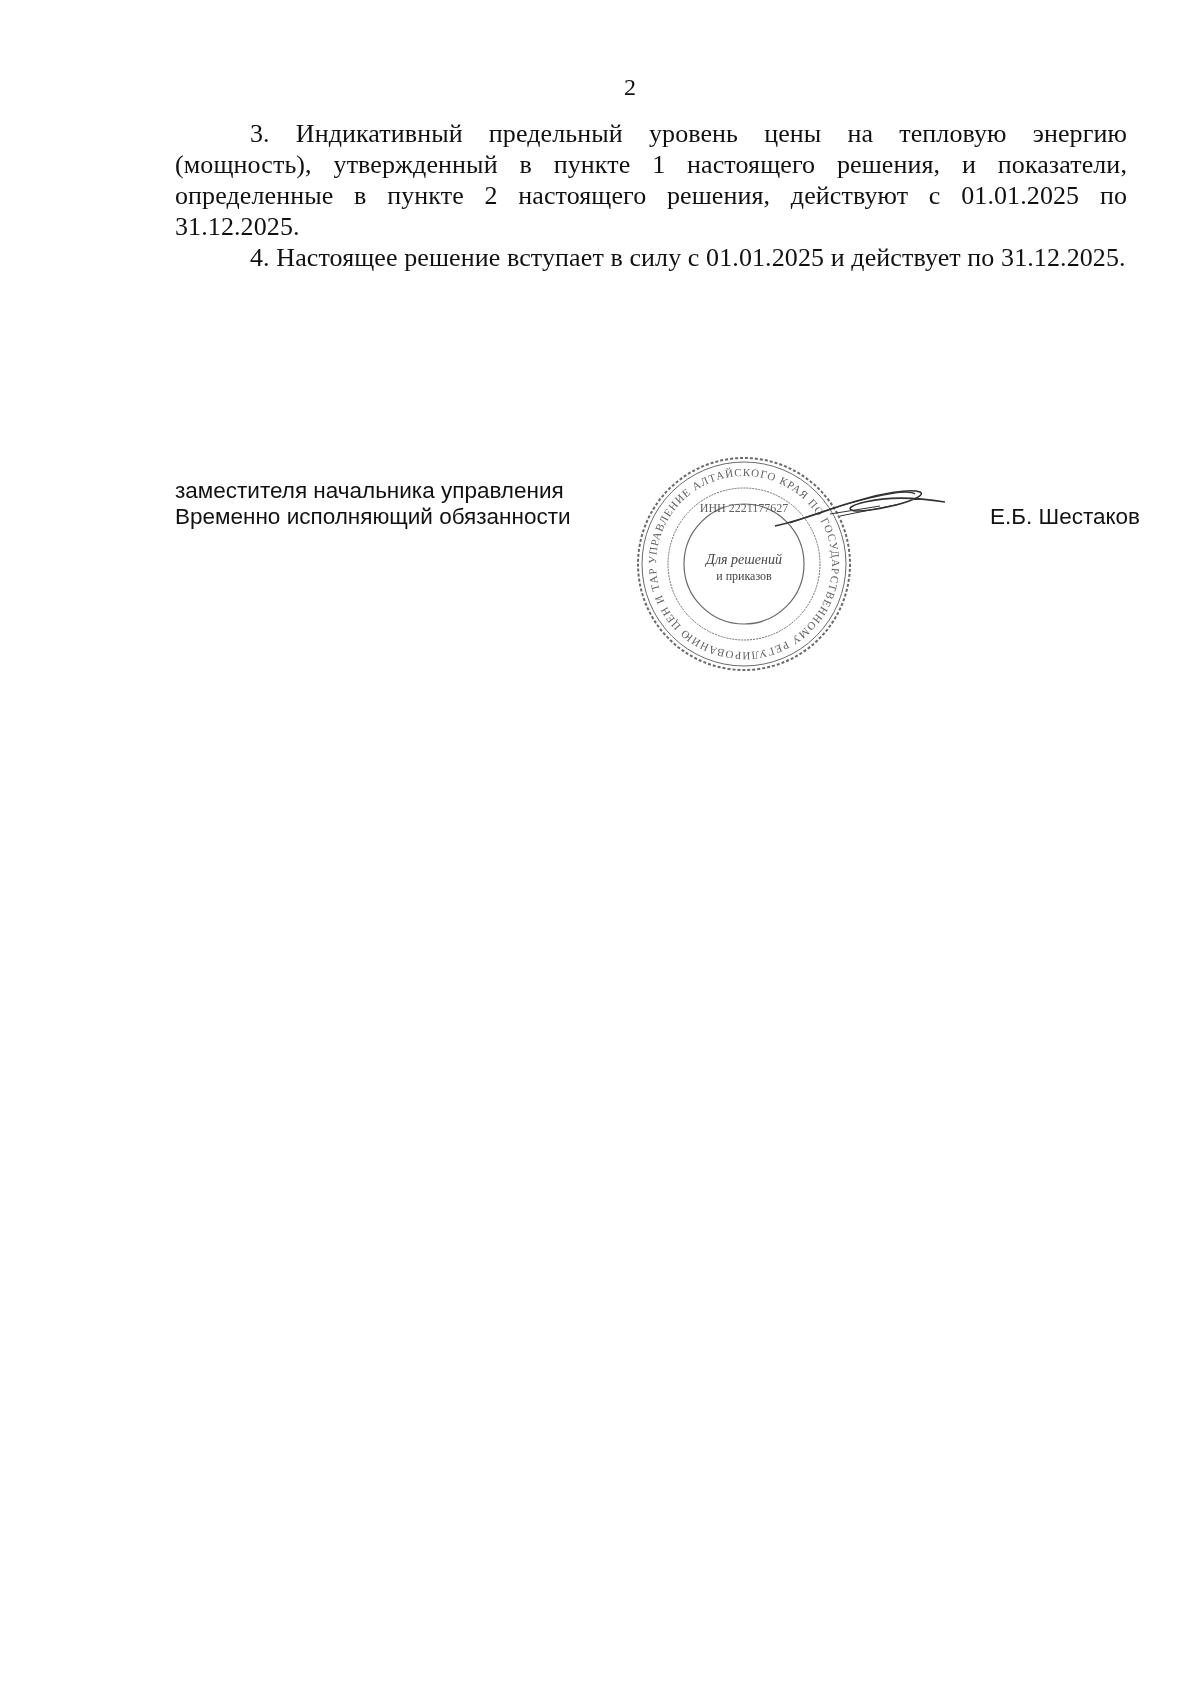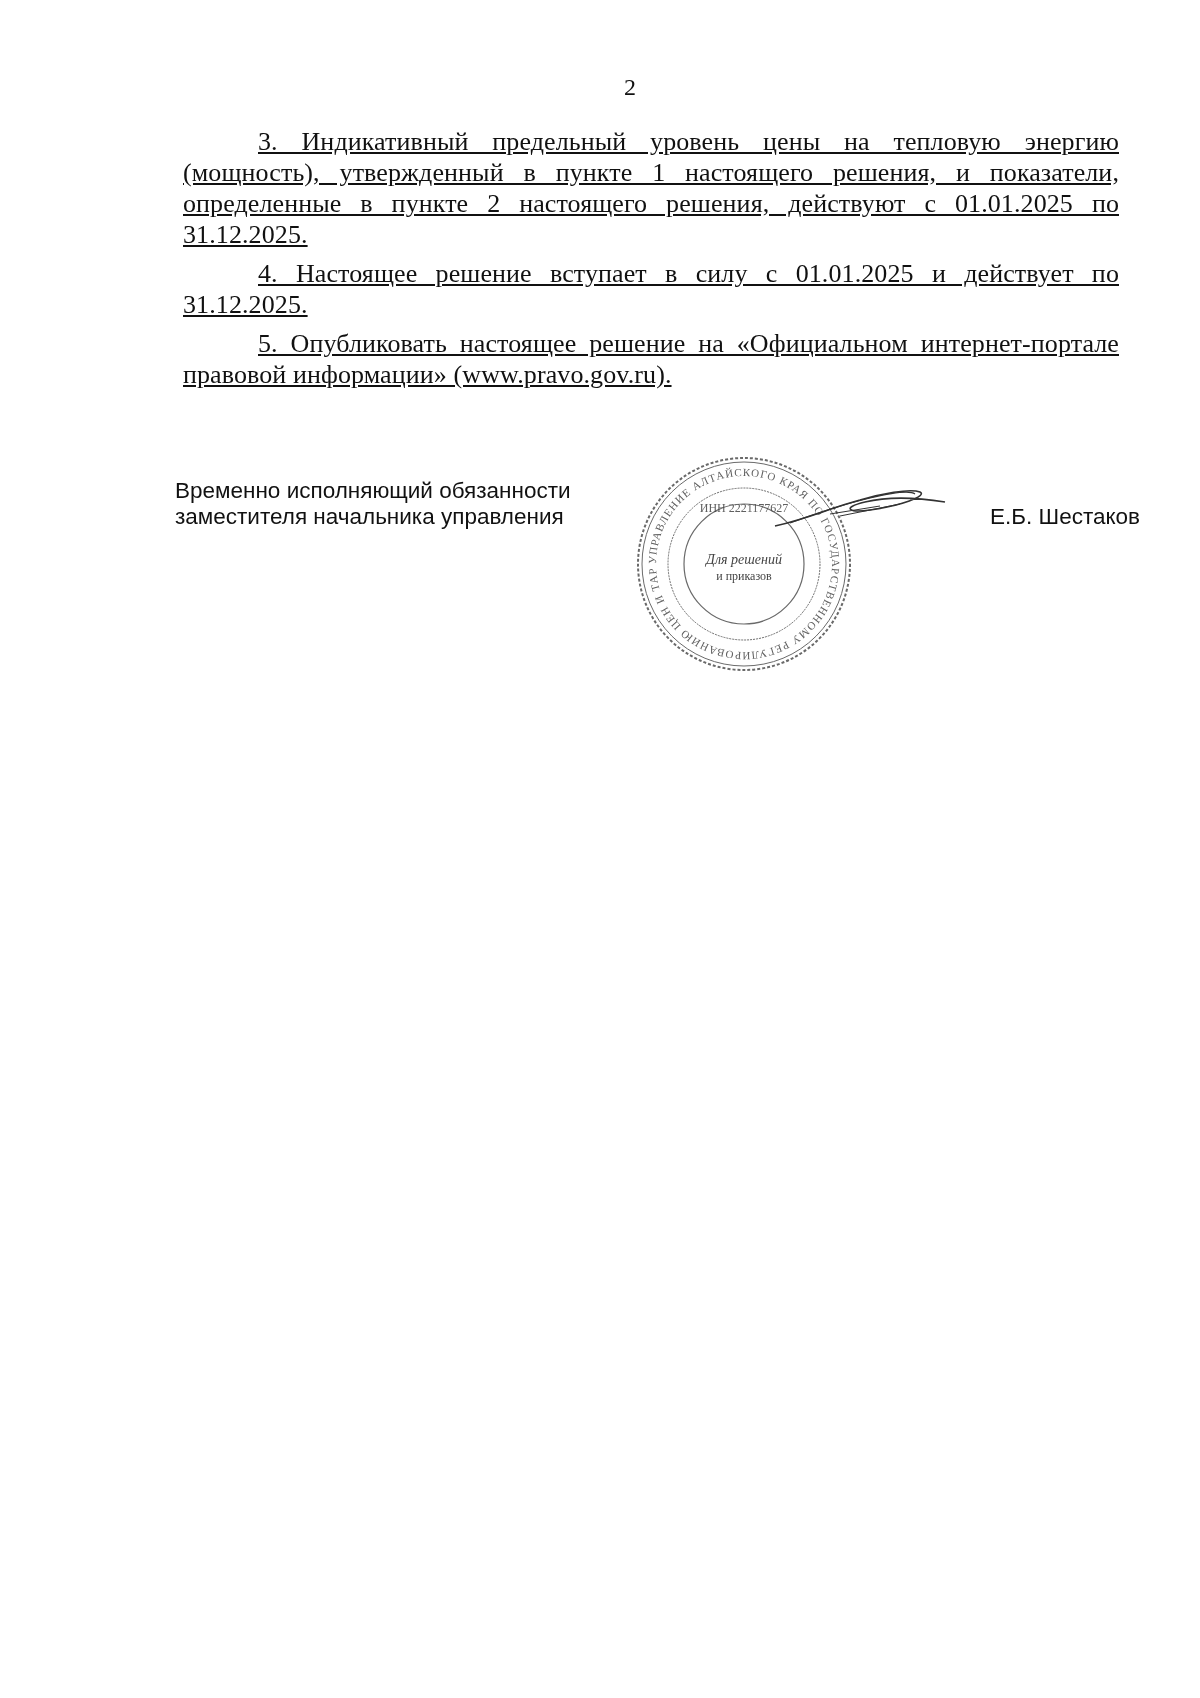--- a/index.html
+++ b/index.html
@@ -1,38 +1,37 @@
 <!DOCTYPE html>
 <html><head>
 <meta charset="utf-8">
 <style>
   html, body { margin: 0; padding: 0; background: #ffffff; }
   body { width: 1200px; height: 1698px; position: relative; overflow: hidden; font-family: "Liberation Serif", "DejaVu Serif", serif; color: #111; }
   .page-num { position: absolute; top: 74px; left: 0; width: 1200px; text-align: center; font-size: 24px; padding-left: 60px; box-sizing: border-box; }
   .body-text { position: absolute; top: 118px; left: 175px; width: 952px; font-size: 26px; line-height: 31px; text-align: justify; }
-  .para { margin: 8px; text-indent: 75px; text-align: justify; text-align-last: left; letter-spacing: 0.1px; text-decoration: underline; }
+  .para { margin: 0; text-indent: 75px; text-align: justify; text-align-last: left; letter-spacing: 0.1px; }
   .sig-block { position: absolute; top: 478px; left: 175px; font-family: "Liberation Sans", "DejaVu Sans", sans-serif; font-size: 22.5px; line-height: 26px; }
   .sig-name { position: absolute; top: 504px; left: 944px; font-family: "Liberation Sans", "DejaVu Sans", sans-serif; font-size: 22.5px; margin-left: 46px; }
   .stamp { position: absolute; left: 632px; top: 452px; width: 224px; height: 224px; }
   .signature { position: absolute; left: 770px; top: 478px; width: 180px; height: 60px; }
 </style>
 </head>
 <body>
 
 <div class="page-num">2</div>
 
 <div class="body-text">
   <p class="para">3. Индикативный предельный уровень цены на тепловую энергию (мощность), утвержденный в пункте 1 настоящего решения, и показатели, определенные в пункте 2 настоящего решения, действуют с 01.01.2025 по 31.12.2025.</p>
   <p class="para">4. Настоящее решение вступает в силу с 01.01.2025 и действует по 31.12.2025.</p>
-  <p class="para">5. Опубликовать настоящее решение на «Официальном интернет-портале правовой информации» (www.pravo.gov.ru).</p>
 </div>
 
 <div class="sig-block">
+  <div>заместителя начальника управления</div>
   <div>Временно исполняющий обязанности</div>
-  <div>заместителя начальника управления</div>
 </div>
 
 <svg class="stamp" viewBox="0 0 224 224">
   <defs>
     <path id="ringPath" d="M112,112 m-88,0 a88,88 0 1,1 176,0 a88,88 0 1,1 -176,0"></path>
   </defs>
   <g fill="none" stroke="#444" opacity="0.8">
     <circle cx="112" cy="112" r="106" stroke-width="2" stroke-dasharray="3 2"></circle>
     <circle cx="112" cy="112" r="102" stroke-width="1"></circle>
     <circle cx="112" cy="112" r="76" stroke-width="1" stroke-dasharray="2 1"></circle>

